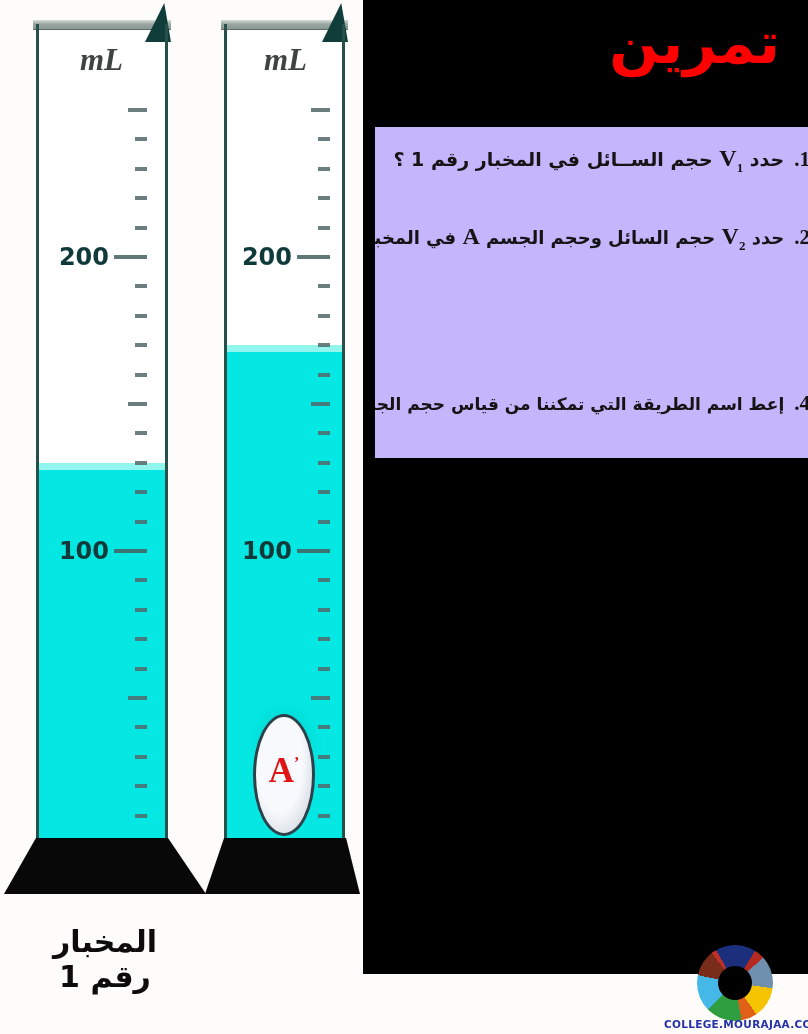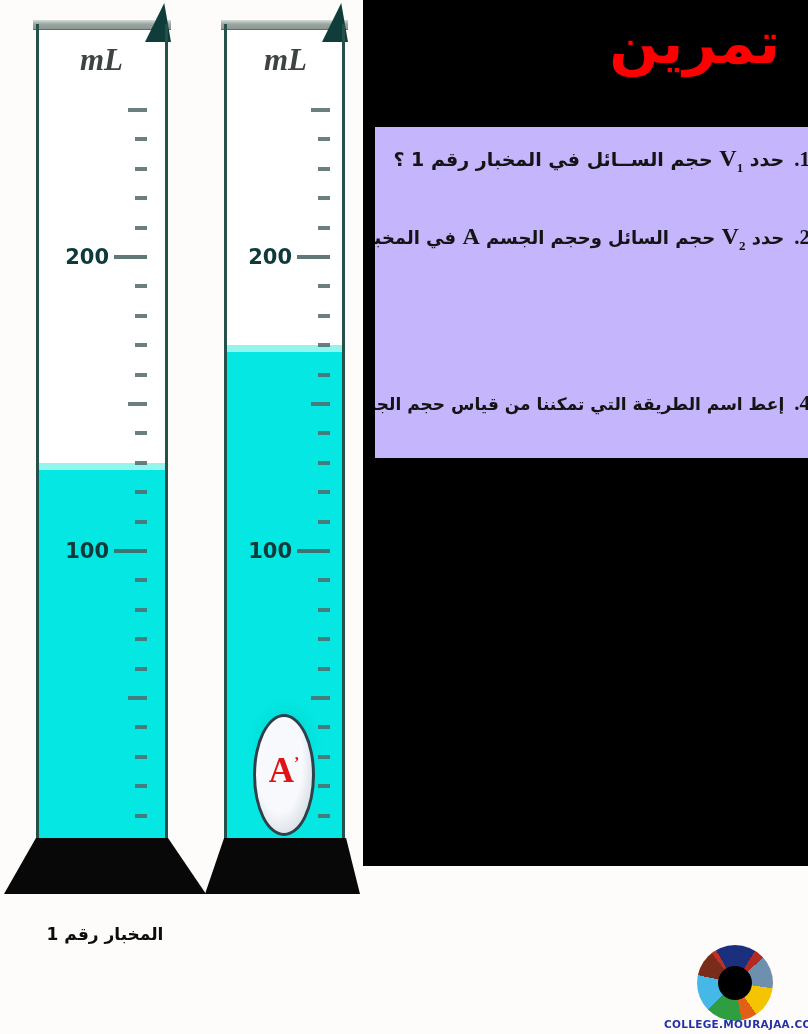--- a/index.html
+++ b/index.html
@@ -1,20 +1,20 @@
 <!DOCTYPE html>
 <html lang="ar"><head>
 <meta charset="utf-8">
 <style>
   html,body{margin:0;padding:0;background:#ffffff;}
   .stage{position:relative;width:808px;height:1034px;background:#fdfcfb;overflow:hidden;
          font-family:"DejaVu Sans",sans-serif;}
 
   
-  .exercise-panel{position:absolute;left:363px;top:0;width:445px;height:866px;background:#000;}
+  .exercise-panel{position:absolute;left:363px;top:0;width:445px;height:974px;background:#000;}
   .exercise-title{position:absolute;top:0px;right:28px;font-size:58px;line-height:86px;
                   font-weight:bold;color:#ff0000;direction:rtl;}
   .questions-box{position:absolute;top:127px;left:12px;width:445px;height:331px;background:#c4b5fd;
                  overflow:hidden;}
   .question{position:absolute;right:10px;left:2px;direction:rtl;text-align:right;
             white-space:nowrap;font-weight:bold;color:#141414;font-size:19px;}
   .question .q-num{font-family:"Liberation Serif",serif;font-size:21px;margin-left:10px;}
   .q-var{font-family:"Liberation Serif",serif;font-size:24px;font-weight:bold;direction:ltr;
          unicode-bidi:embed;}
   .q-var sub{font-size:13px;}
@@ -39,40 +39,40 @@
   .unit-label{position:absolute;top:42px;left:44px;font-family:"Liberation Serif",serif;
               font-style:italic;font-weight:bold;font-size:31px;color:#3e4440;}
   .c2 .unit-label{left:40px;}
   .liquid{position:absolute;left:3px;right:3px;background:#04e7e2;}
   .liquid-surface{position:absolute;top:0;left:0;right:0;height:7px;background:#93f6ee;}
   .scale-layer{position:absolute;inset:0;}
   .tick{position:absolute;right:21px;height:4px;width:12px;background:#51696b;opacity:.85;}
   .tick.med{width:19px;}
   .tick.major{width:33px;background:#44605f;}
   .c2 .tick{right:15px;}
-  .tick-label{position:absolute;right:59px;font-size:21px;font-weight:900;color:#103a3a;
+  .tick-label{position:absolute;right:59px;font-size:24px;font-weight:900;color:#103a3a;
               line-height:22px;margin-left:40px;}
   .c2 .tick-label{right:53px;}
   .watermark-smudge{position:absolute;border-radius:50%;filter:blur(5px);
                     background:radial-gradient(rgba(0,125,120,.30),rgba(0,125,120,0) 70%);}
   .smudge-b{left:26px;top:358px;width:64px;height:80px;}
   .object-a{position:absolute;left:29px;top:714px;width:62px;height:122px;border-radius:50%;
             background:radial-gradient(ellipse at 42% 38%,#f8f9fc 50%,#d3dbe2 82%,#bcc8d1 100%);
             border:3px solid #2e4049;box-sizing:border-box;}
   .object-a-label{position:absolute;top:34px;left:0;right:0;text-align:center;
                   font-family:"Liberation Serif",serif;font-weight:bold;font-size:35px;
                   color:#e01414;}
   .object-a-label .prime{font-size:16px;vertical-align:14px;}
 
   .cyl-base{position:absolute;background:#080808;}
   .base-1{left:4px;top:838px;width:202px;height:56px;
           clip-path:polygon(15.8% 0,81.2% 0,100% 100%,0 100%);}
   .base-2{left:205px;top:838px;width:155px;height:56px;
           clip-path:polygon(12.3% 0,91% 0,100% 100%,0 100%);}
-  .caption{position:absolute;top:924px;font-size:17px;font-weight:bold;color:#0c0c0c;
+  .caption{position:absolute;top:924px;font-size:30px;font-weight:bold;color:#0c0c0c;
            text-align:center;direction:rtl;}
   .caption-1{left:20px;width:170px;}
   .caption-2{left:198px;width:164px;}
 
   
   .logo-ring{position:absolute;left:697px;top:945px;width:76px;height:76px;border-radius:50%;
     background:conic-gradient(from -30deg,
       #1c2f7d 0 62deg,#b52a20 62deg 78deg,#6f8fae 78deg 128deg,#f5c400 128deg 176deg,
       #e06018 176deg 200deg,#2e9e40 200deg 255deg,#45b8e8 255deg 312deg,
       #7a2c1a 312deg 352deg,#c03028 352deg 360deg);}

